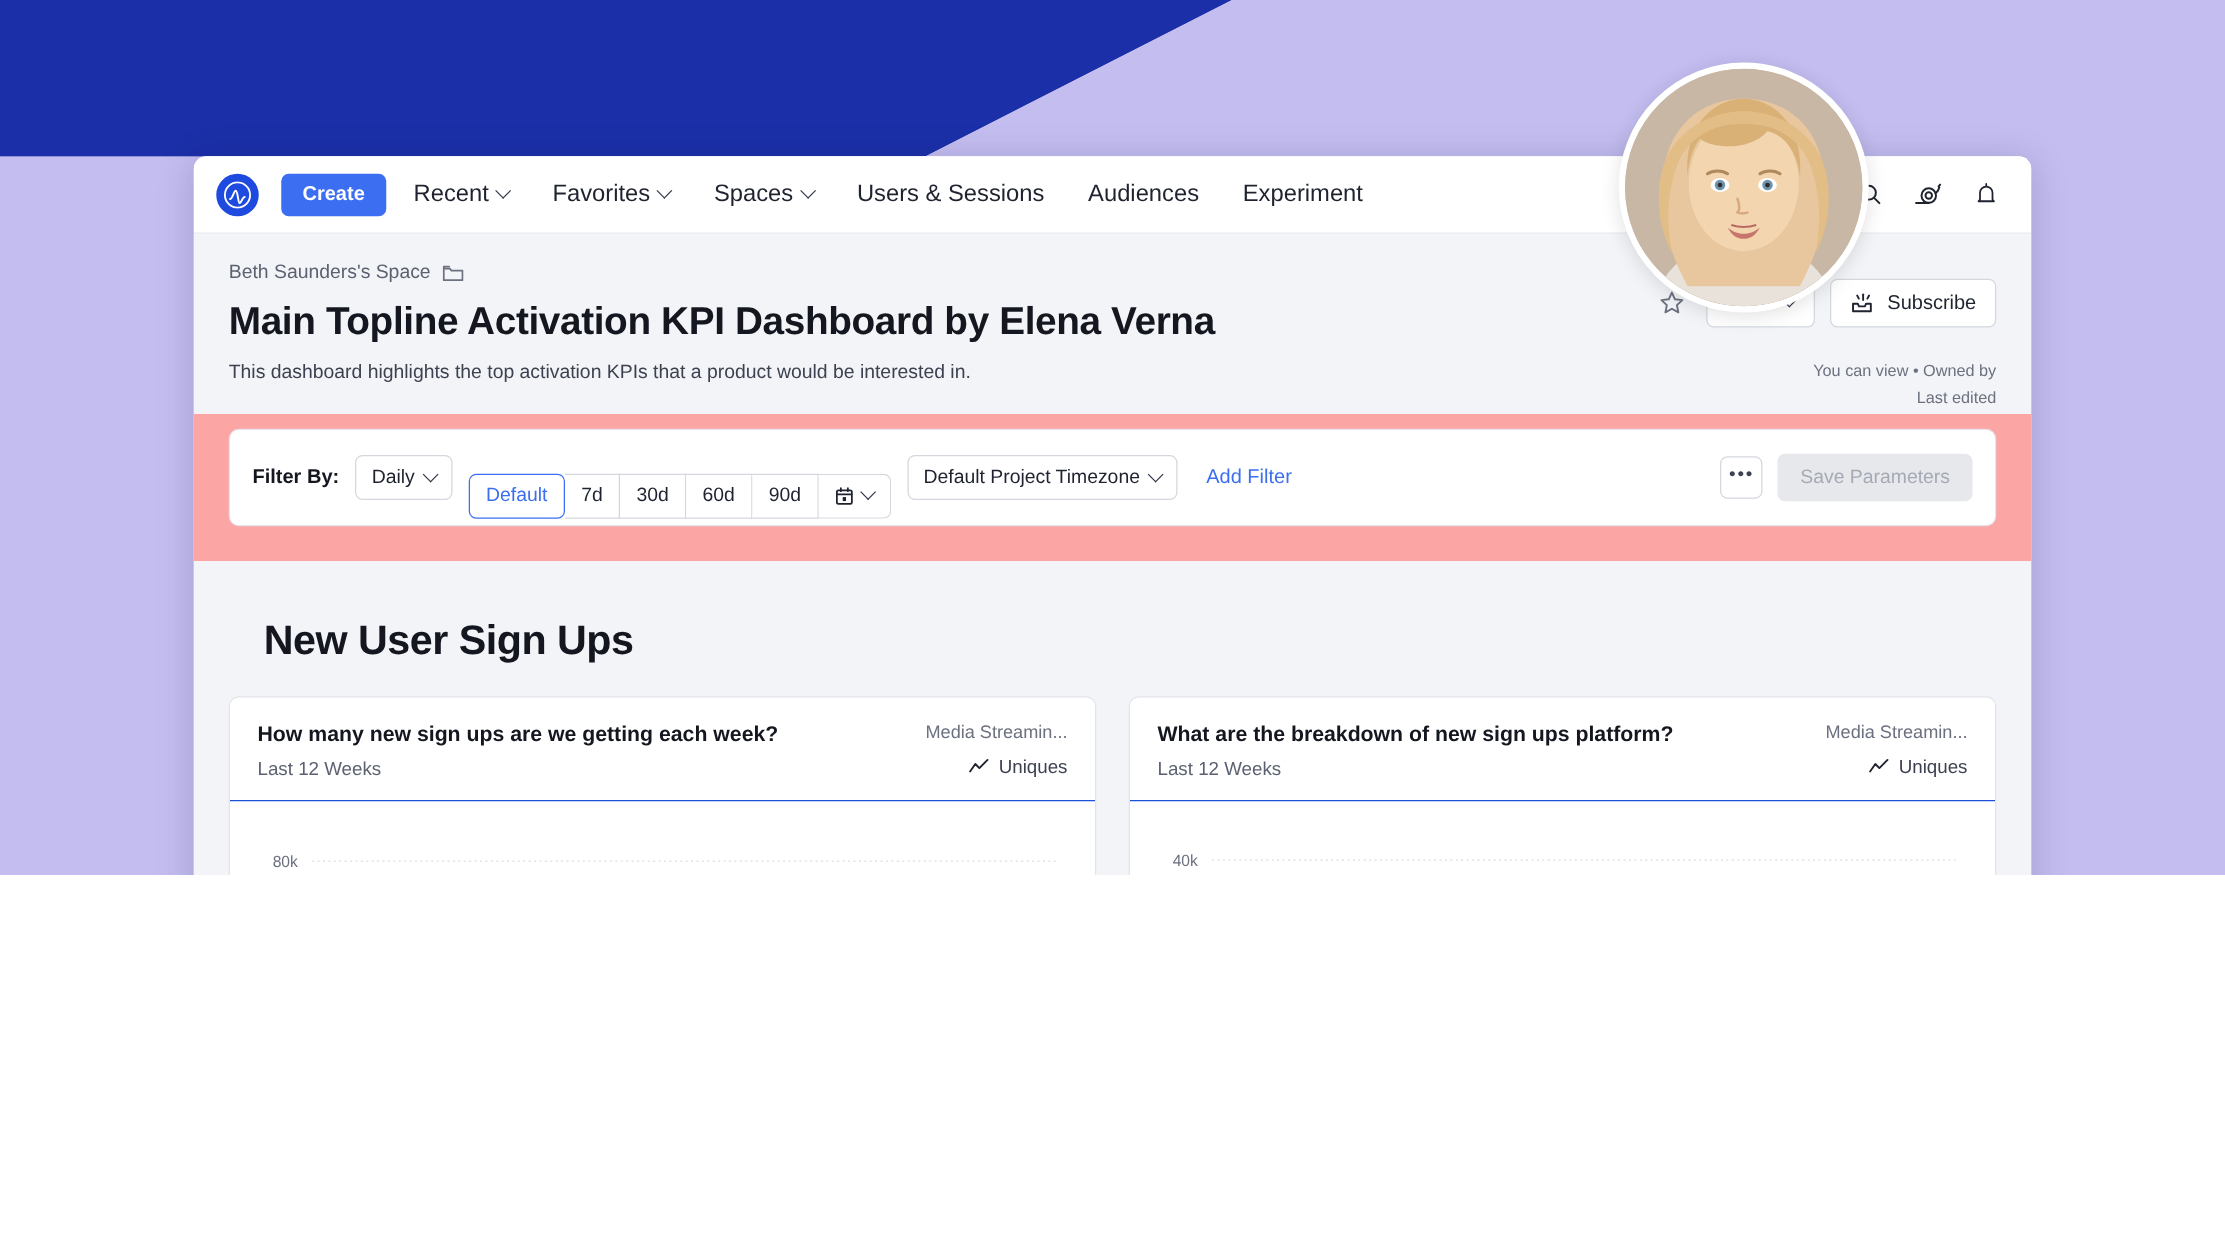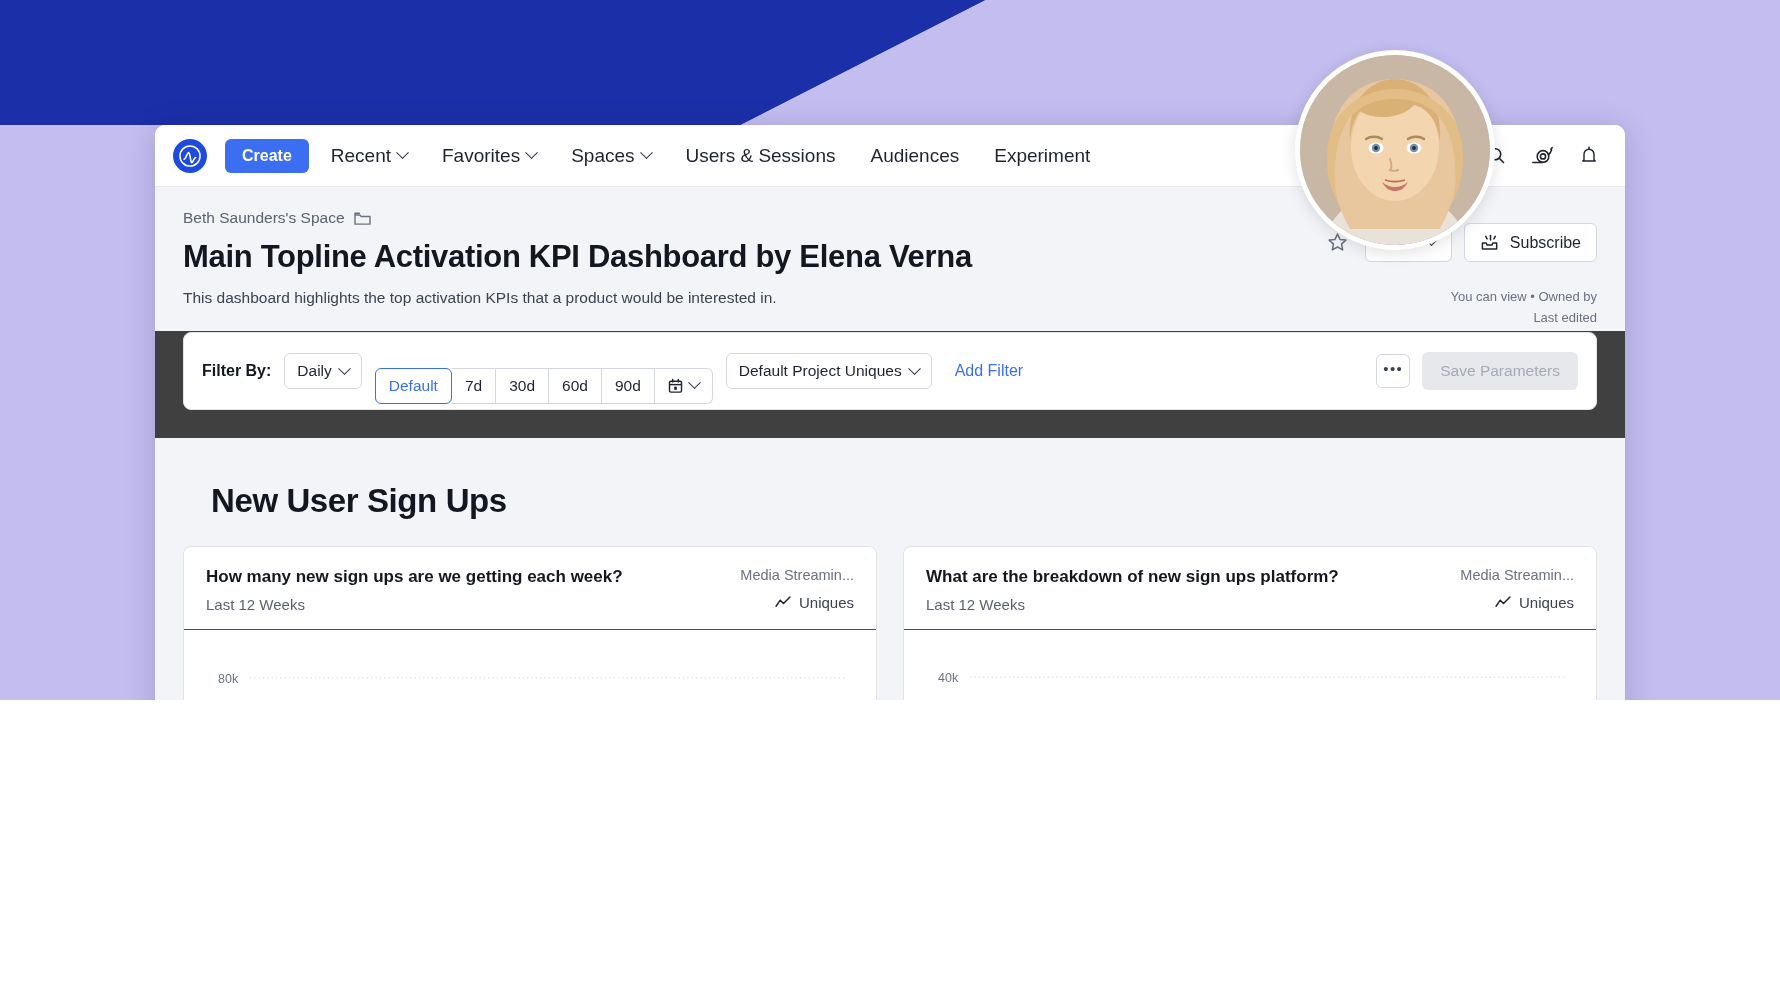--- a/index.html
+++ b/index.html
@@ -118,21 +118,21 @@
     display: flex; align-items: center; gap: 9px;
     cursor: pointer; white-space: nowrap;
   }
   .head-meta {
     position: absolute; right: 28px; top: 100px;
     text-align: right; font-size: 13px; color: #6c7180;
     line-height: 1.6;
   }
 
   
-  .filter-wrap { background: #404040; padding: 1px 28px 28px; }
+  .filter-wrap { background: #fca5a5; padding: 12px 28px 28px; }
   .filter-bar {
     background: #fff;
     border: 1px solid #e2e4ea;
     border-radius: 8px;
     height: 78px;
     display: flex; align-items: center;
     padding: 0 18px;
     gap: 13px;
   }
   .filter-label { font-size: 16px; font-weight: 700; color: #14171f; }
@@ -363,21 +363,21 @@
                 <path d="M1.6 7h12.8" stroke="#1f2330" stroke-width="1.5"></path>
                 <path d="M5 1.6v2.6M11 1.6v2.6" stroke="#1f2330" stroke-width="1.5" stroke-linecap="round"></path>
                 <rect x="6.6" y="9.2" width="2.8" height="3.4" fill="#1f2330"></rect>
               </svg>
             </span>
             <i class="chev"></i>
           </div>
         </div>
 
         <div class="sel-box">
-          <span>Default Project Uniques</span>
+          <span>Default Project Timezone</span>
           <i class="chev"></i>
         </div>
 
         <span class="add-filter">Add Filter</span>
 
         <div class="filter-right">
           <div class="dots-btn">•••</div>
           <button class="save-btn">Save Parameters</button>
         </div>
       </div>

